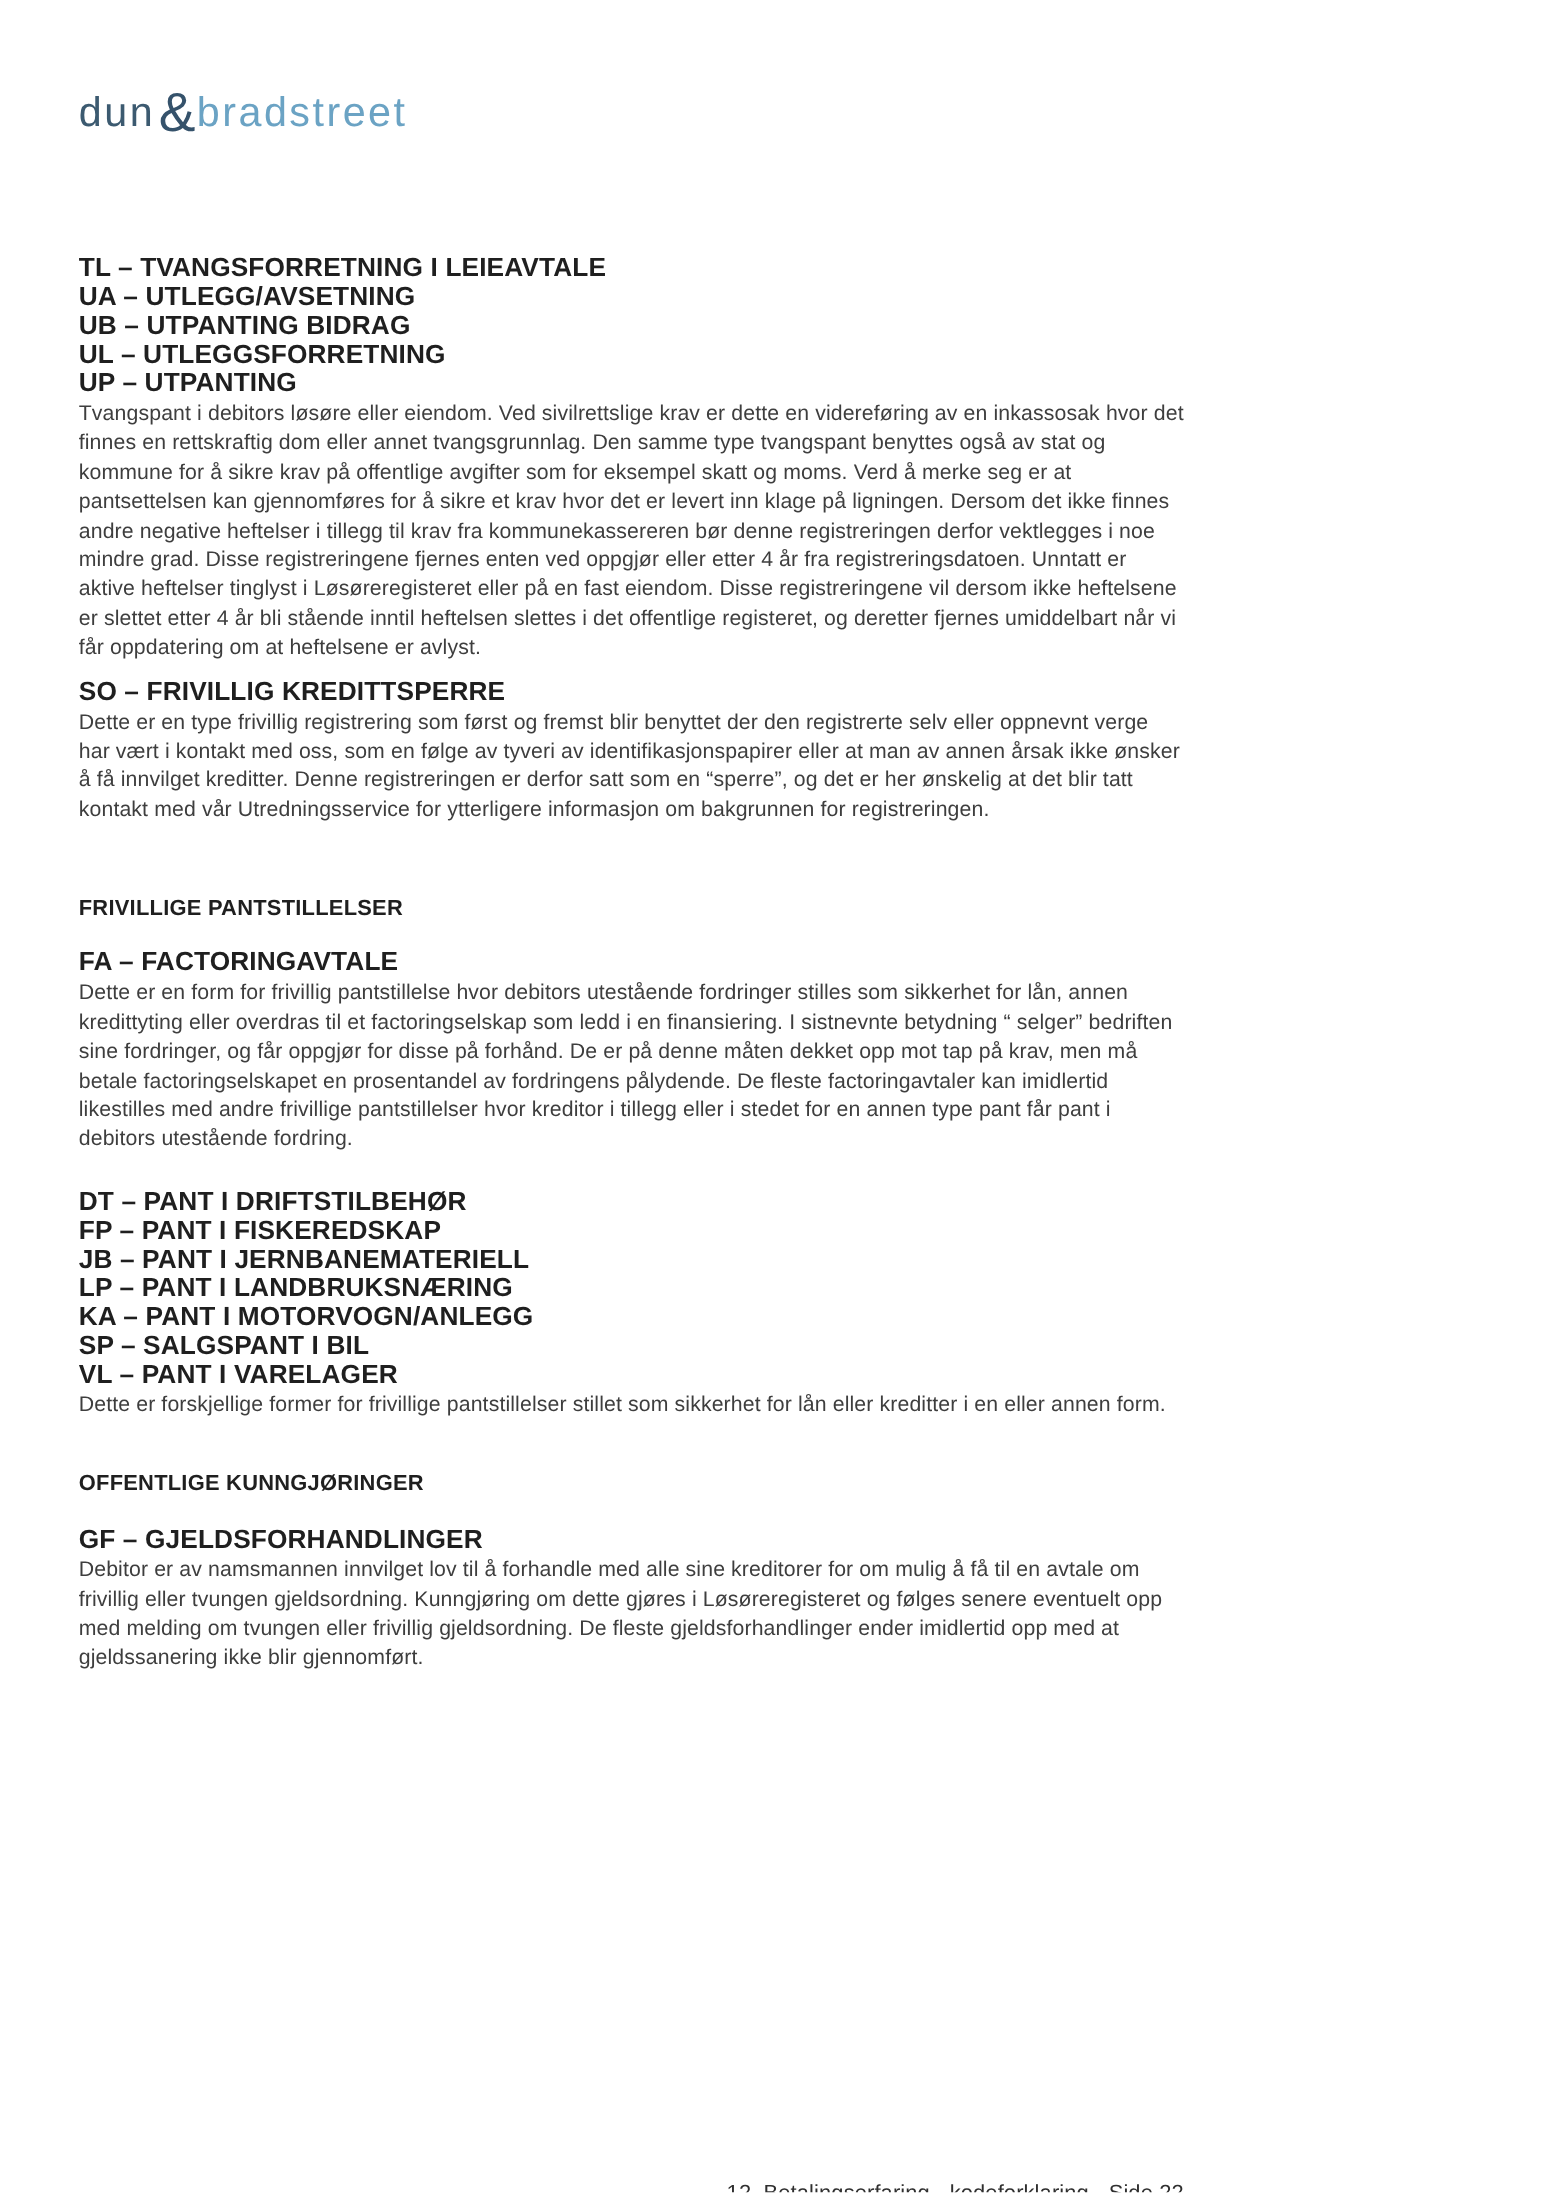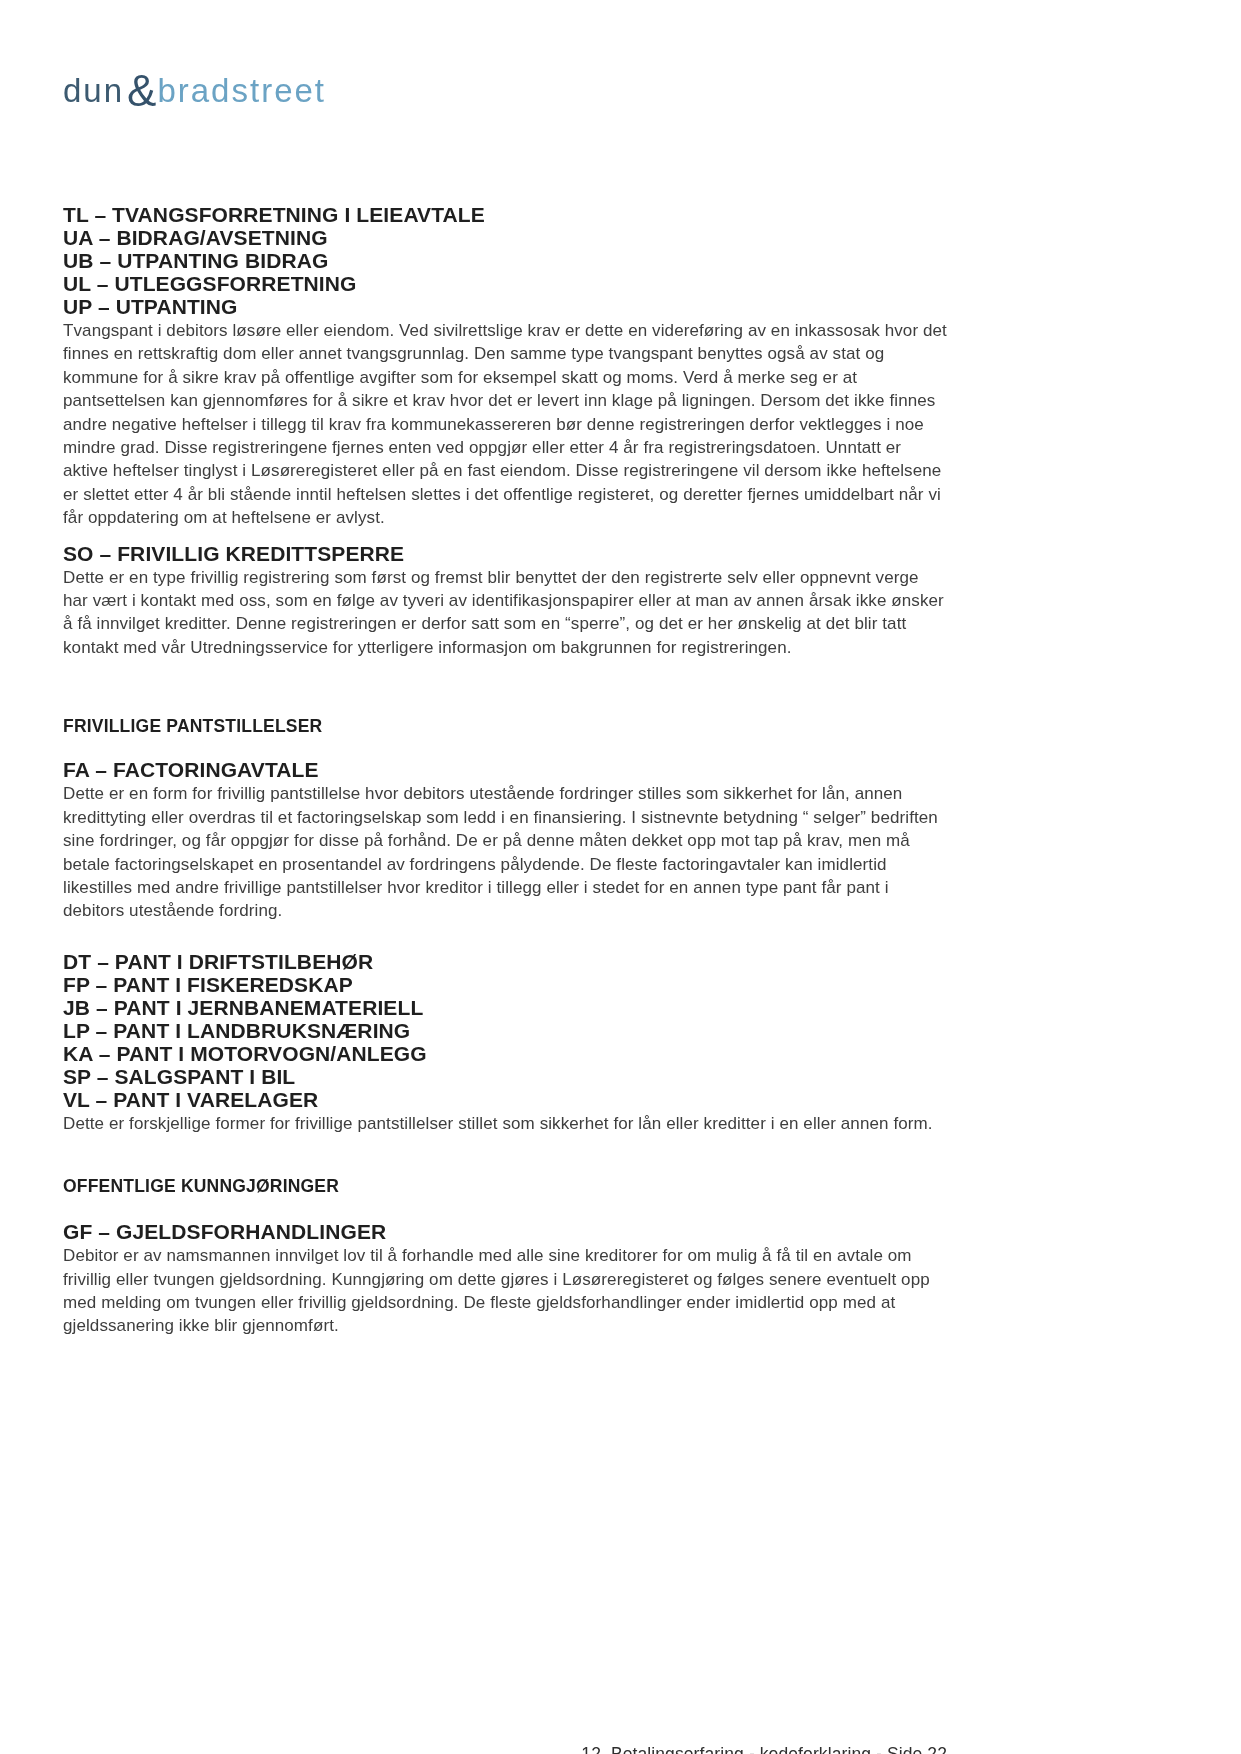--- a/index.html
+++ b/index.html
@@ -95,21 +95,21 @@
 <body>
 
 <div class="page">
 
   <div class="logo"><span class="logo-dun">dun</span><span class="logo-amp">&amp;</span><span class="logo-brad">bradstreet</span></div>
 
   <div class="content">
 
     <section>
       <h3 class="code-heading">TL – TVANGSFORRETNING I LEIEAVTALE</h3>
-      <h3 class="code-heading">UA – BIDRAG/AVSETNING</h3>
+      <h3 class="code-heading">UA – UTLEGG/AVSETNING</h3>
       <h3 class="code-heading">UB – UTPANTING BIDRAG</h3>
       <h3 class="code-heading">UL – UTLEGGSFORRETNING</h3>
       <h3 class="code-heading">UP – UTPANTING</h3>
       <p class="body-text after-headings">Tvangspant i debitors løsøre eller eiendom. Ved sivilrettslige krav er dette en videreføring av en inkassosak hvor det finnes en rettskraftig dom eller annet tvangsgrunnlag. Den samme type tvangspant benyttes også av stat og kommune for å sikre krav på offentlige avgifter som for eksempel skatt og moms. Verd å merke seg er at pantsettelsen kan gjennomføres for å sikre et krav hvor det er levert inn klage på ligningen. Dersom det ikke finnes andre negative heftelser i tillegg til krav fra kommunekassereren bør denne registreringen derfor vektlegges i noe mindre grad. Disse registreringene fjernes enten ved oppgjør eller etter 4 år fra registreringsdatoen. Unntatt er aktive heftelser tinglyst i Løsøreregisteret eller på en fast eiendom. Disse registreringene vil dersom ikke heftelsene er slettet etter 4 år bli stående inntil heftelsen slettes i det offentlige registeret, og deretter fjernes umiddelbart når vi får oppdatering om at heftelsene er avlyst.</p>
     </section>
 
     <section class="sec-so">
       <h3 class="code-heading">SO – FRIVILLIG KREDITTSPERRE</h3>
       <p class="body-text after-headings">Dette er en type frivillig registrering som først og fremst blir benyttet der den registrerte selv eller oppnevnt verge har vært i kontakt med oss, som en følge av tyveri av identifikasjonspapirer eller at man av annen årsak ikke ønsker å få innvilget kreditter. Denne registreringen er derfor satt som en “sperre”, og det er her ønskelig at det blir tatt kontakt med vår Utredningsservice for ytterligere informasjon om bakgrunnen for registreringen.</p>
     </section>

